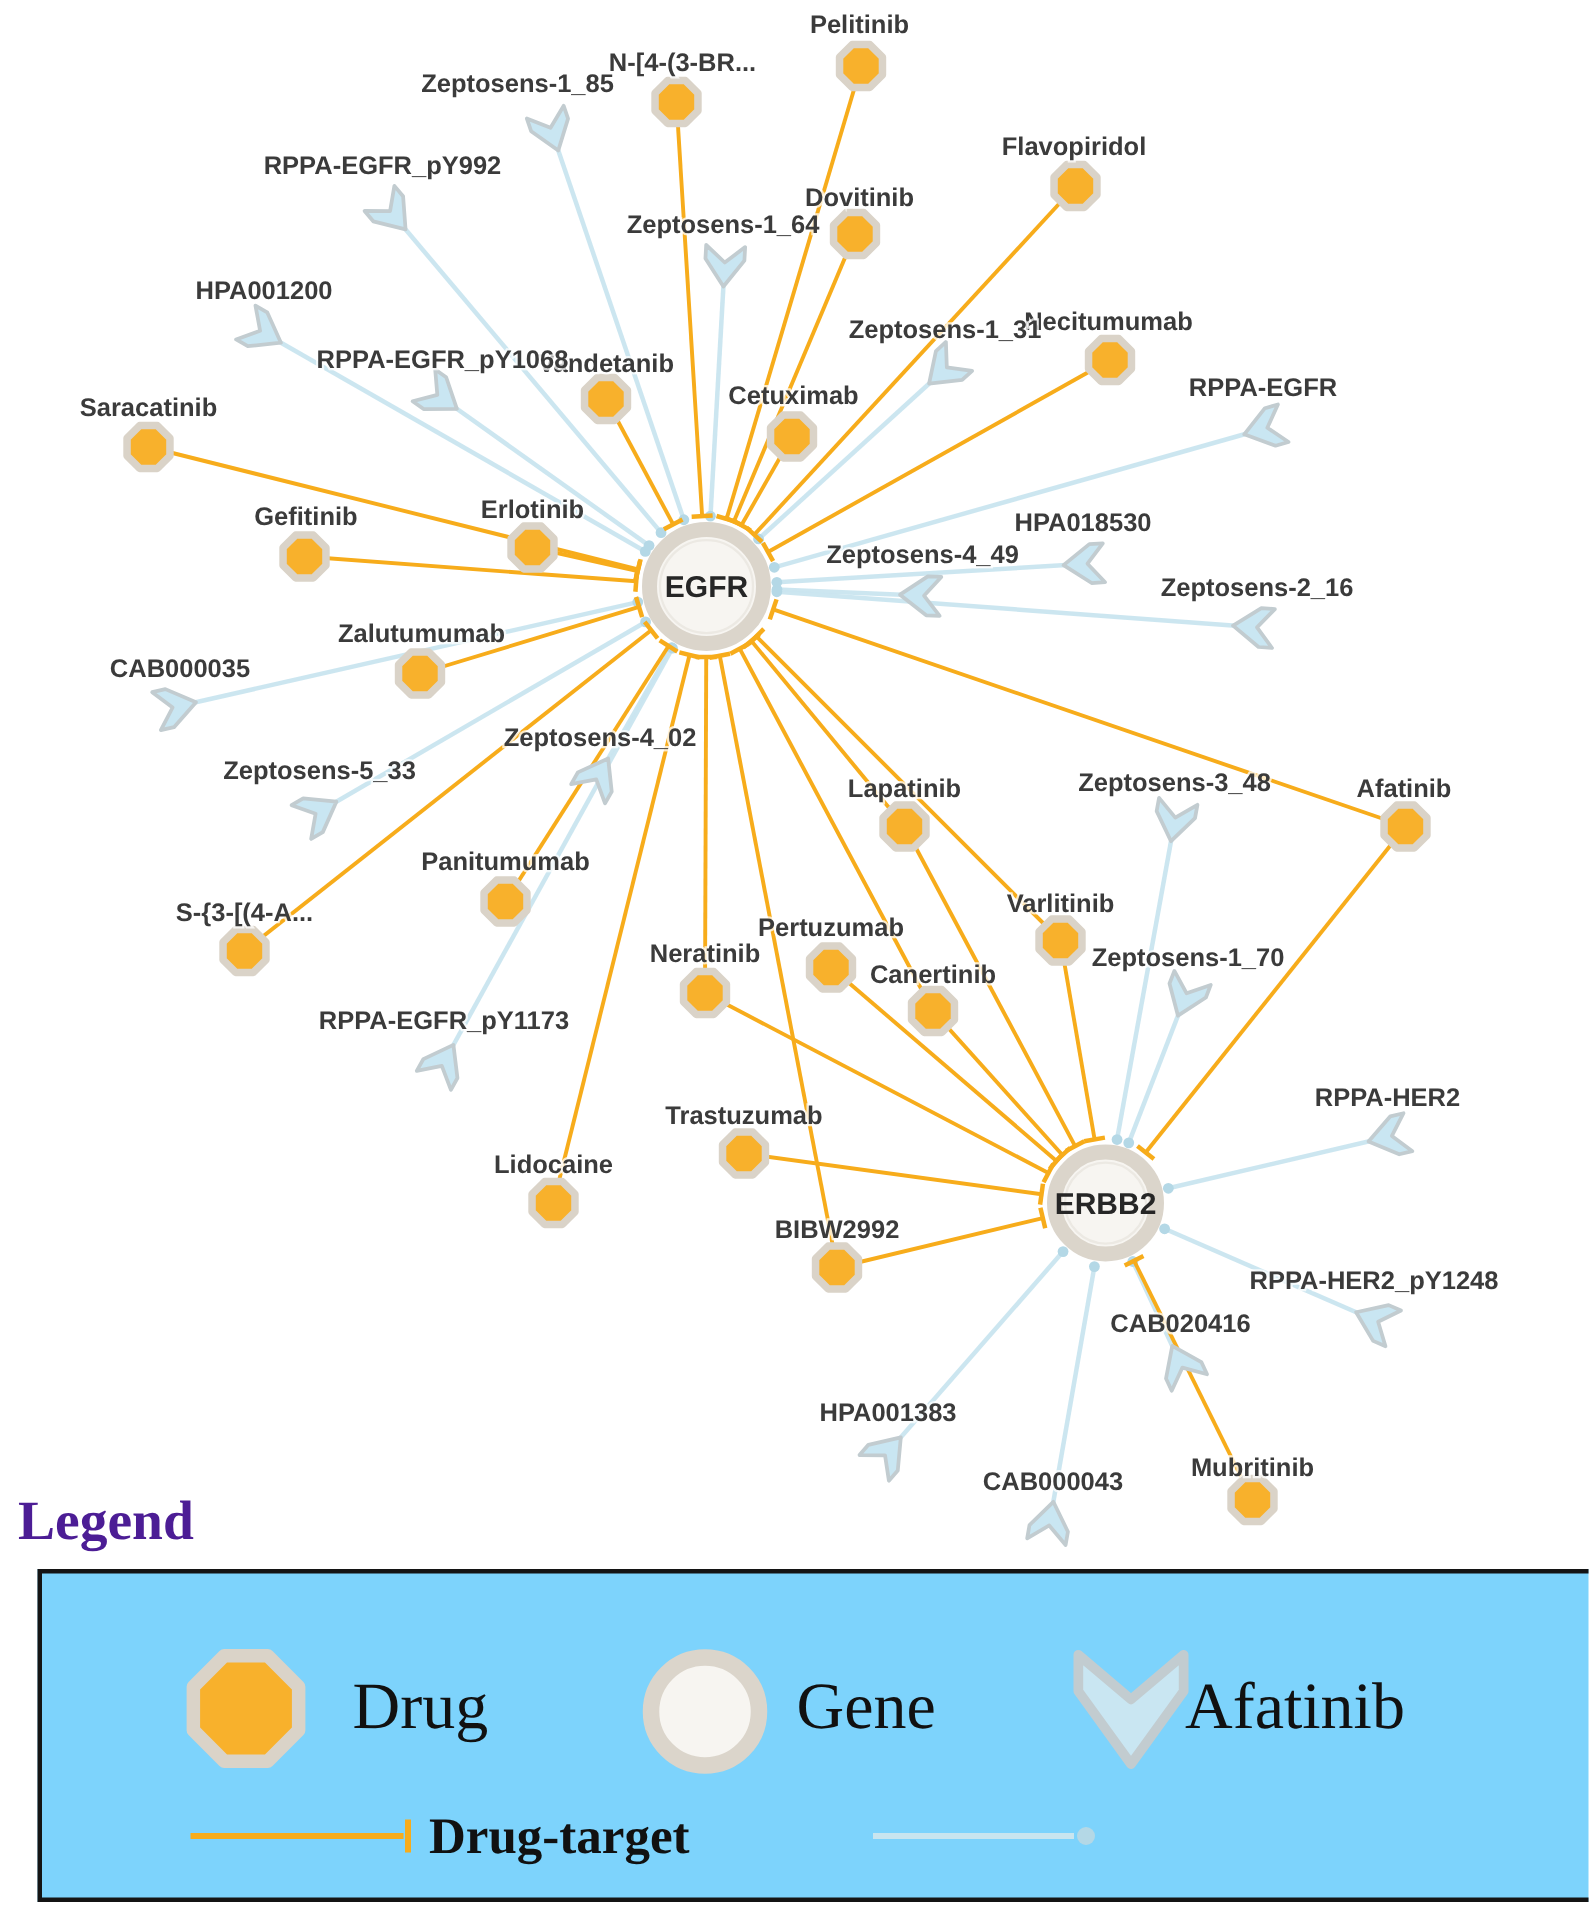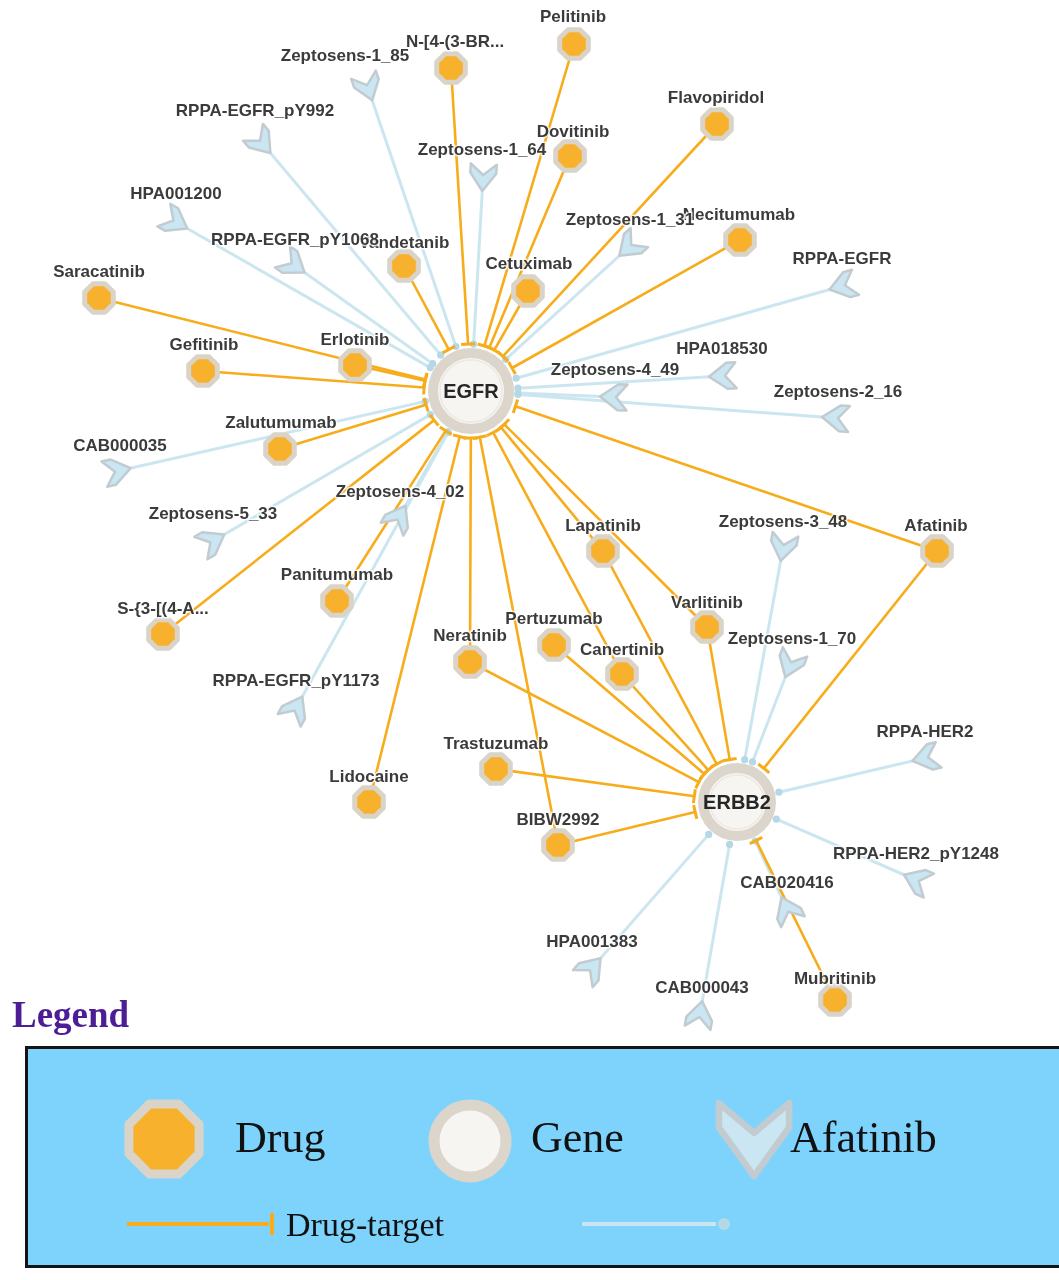--- a/index.html
+++ b/index.html
@@ -25,21 +25,21 @@
   .lname{
     position:absolute;font-family:"Liberation Serif",serif;font-size:44px;color:#111;top:63px;
   }
   .lname-drug{left:207px;}
   .lname-gene{left:503px;}
   .lname-antibody{left:762px;}
   .ledge{position:absolute;top:158px;}
   .ledge-drug{left:93px;}
   .ledge-antibody{left:548px;}
   .lename{
-    position:absolute;font-family:"Liberation Serif",serif;font-size:34px;color:#111;top:157px;
+    position:absolute;font-family:"Liberation Serif",serif;font-size:34px;color:#111;top:157px;font-weight:bold;
   }
   .lename-drug{left:258px;}
   .lename-antibody{left:706px;}
 </style>
 </head>
 <body>
 
 <div id="figure-root">
 
   <svg id="net" width="1059" height="1040" viewBox="0 0 1059 1040">

